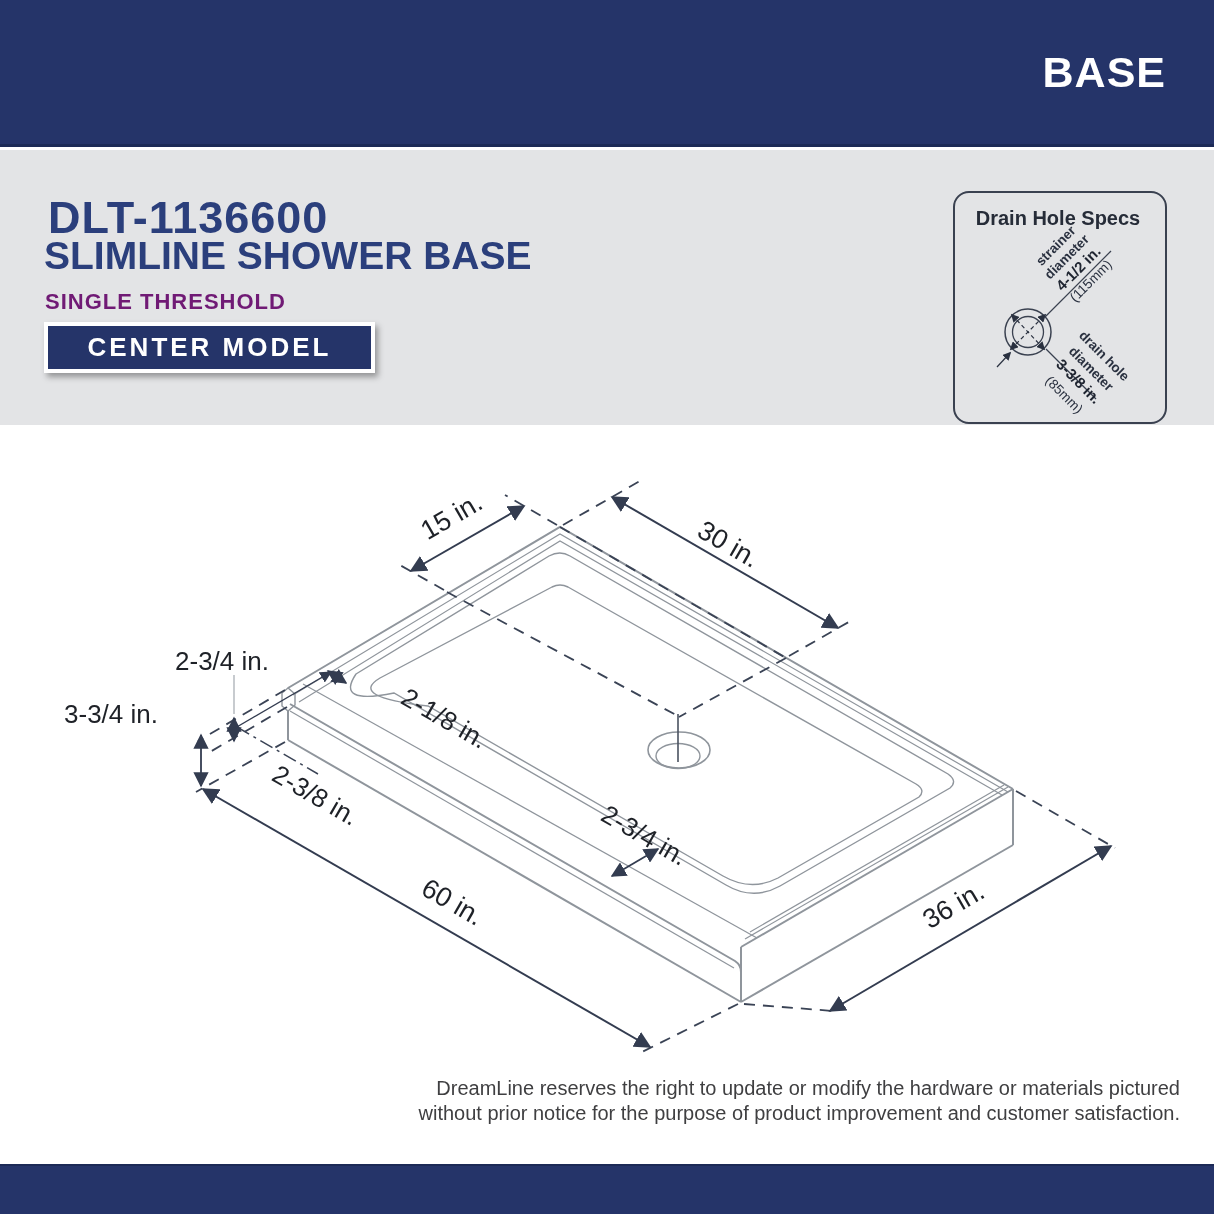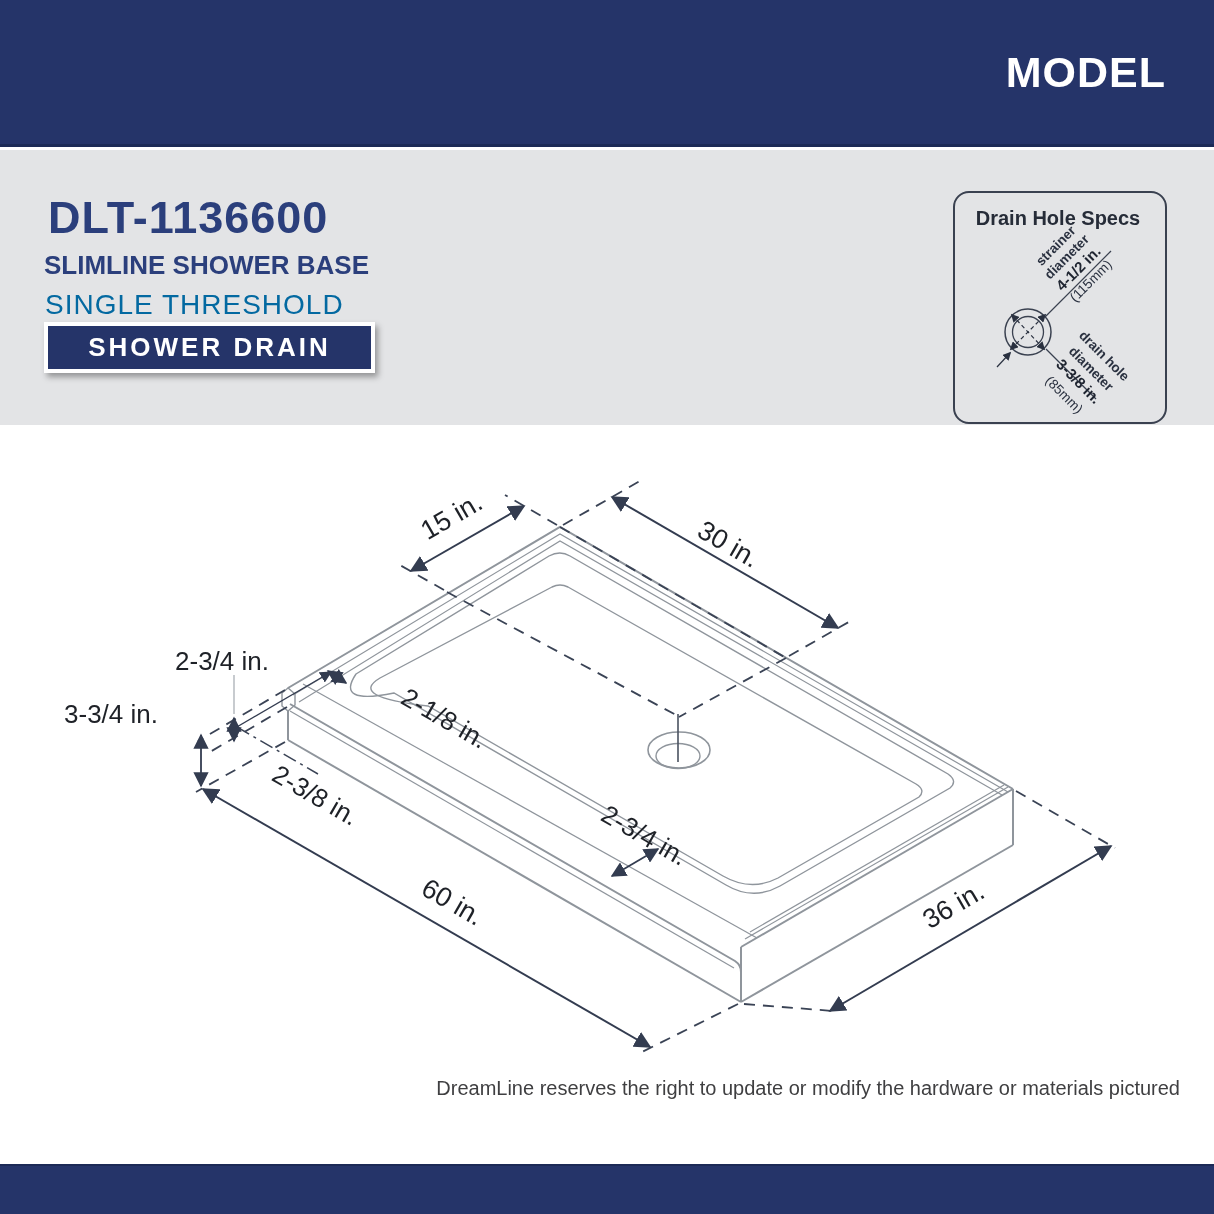--- a/index.html
+++ b/index.html
@@ -21,26 +21,26 @@
   
   .gray-band{
     position:absolute;left:0;top:150px;width:1214px;height:275px;
     background:#E3E4E6;
   }
   .model-number{
     position:absolute;left:48px;top:42px;
     color:#2B3F7C;font-size:45px;font-weight:700;letter-spacing:1px;
   }
   .product-name{
-    position:absolute;left:44px;top:100px;
-    color:#2B3F7C;font-size:26px;font-weight:700;letter-spacing:0px;
+    position:absolute;left:44px;top:84px;
+    color:#2B3F7C;font-size:39px;font-weight:700;letter-spacing:0px;
   }
   .product-threshold{
     position:absolute;left:45px;top:139px;
-    color:#0369a1;font-size:28px;font-weight:400;letter-spacing:1px;
+    color:#701a75;font-size:22px;font-weight:700;letter-spacing:1px;
   }
   .drain-badge{
     position:absolute;left:44px;top:172px;width:331px;height:51px;
     background:#253469;border:4px solid #ffffff;box-sizing:border-box;
     box-shadow:3px 4px 6px rgba(0,0,0,0.35);
     display:flex;align-items:center;justify-content:center;
   }
   .drain-badge span{
     color:#ffffff;font-size:26px;font-weight:700;letter-spacing:3px;
   }
@@ -60,29 +60,29 @@
   .bottom-bar{
     position:absolute;left:0;top:1164px;width:1214px;height:50px;
     background:#253469;border-top:2px solid #1c2a56;
   }
   svg text{font-family:"Liberation Sans",sans-serif;}
 </style>
 </head>
 <body>
 
 <div class="top-band">
-  <div class="line">MODEL</div>
+  <div class="line">BASE</div>
 </div>
 
 <div class="gray-band">
   <div class="model-number">DLT-1136600</div>
   <div class="product-name">SLIMLINE SHOWER BASE</div>
   <div class="product-threshold">SINGLE THRESHOLD</div>
   <div class="drain-badge">
-    <span>SHOWER DRAIN</span>
+    <span>CENTER MODEL</span>
   </div>
 
   <div class="specs-box">
     <svg width="210" height="229" viewBox="0 0 210 229">
       <defs>
         <marker id="sarr" viewBox="0 0 10 10" refX="8" refY="5" markerWidth="7" markerHeight="7" orient="auto-start-reverse">
           <path d="M0,0 L10,5 L0,10 z" fill="#2A3140"></path>
         </marker>
       </defs>
       <text x="103" y="32" text-anchor="middle" font-size="20" font-weight="700" fill="#262C38">Drain Hole Specs</text>
@@ -183,14 +183,15 @@
     <text x="440" y="726" font-size="26" text-anchor="middle" transform="rotate(30 440 726)">2-1/8 in.</text>
     <text x="311" y="803" font-size="26" text-anchor="middle" transform="rotate(30 311 803)">2-3/8 in.</text>
     <text x="640" y="843" font-size="26" text-anchor="middle" transform="rotate(30 640 843)">2-3/4 in.</text>
     <text x="448" y="910" font-size="27" text-anchor="middle" transform="rotate(30 448 910)">60 in.</text>
     <text x="958" y="913" font-size="27" text-anchor="middle" transform="rotate(-30 958 913)">36 in.</text>
   </g>
 </svg>
 
 <div class="footer">
   <div>DreamLine reserves the right to update or modify the hardware or materials pictured</div>
+  <div>without prior notice for the purpose of product improvement and customer satisfaction.</div>
 </div>
 <div class="bottom-bar"></div>
 
 </body></html>

